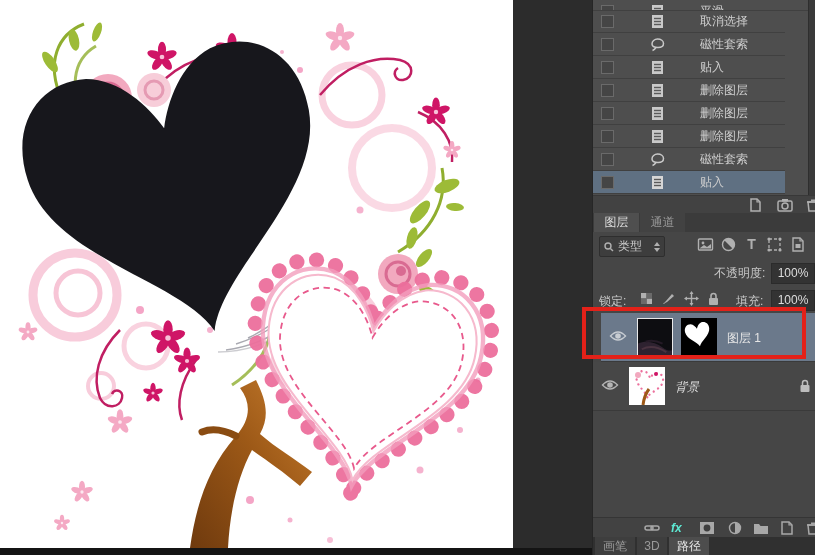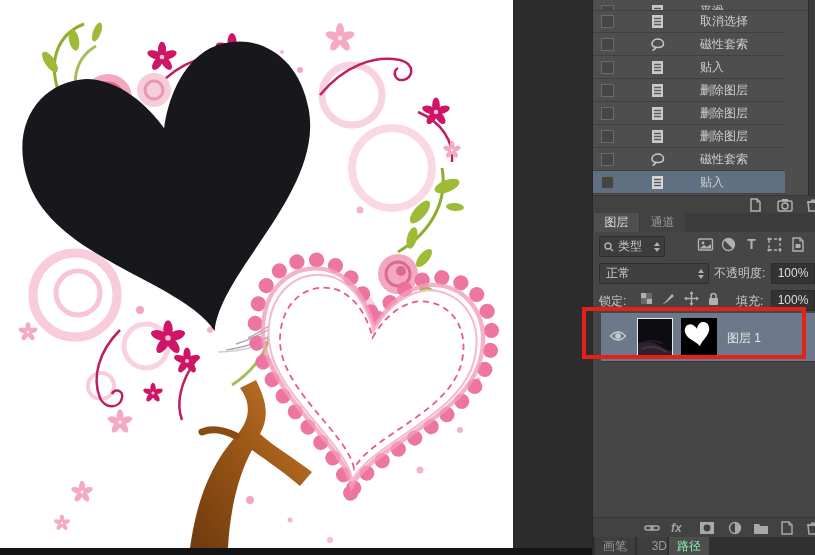--- a/index.html
+++ b/index.html
@@ -63,22 +63,22 @@
   #bg-name{left:82px;font-style:italic;color:#ddd;}
   #bg-lock{position:absolute;left:206px;top:17px;width:12px;height:14px;}
 
   #layers-empty{position:absolute;left:0;top:411px;width:223px;height:106px;background:#464646;}
 
   #bottombar{position:absolute;left:0;top:517px;width:223px;height:20px;background:#424242;border-top:1px solid #353535;}
   #bottombar .ic{position:absolute;top:3px;width:16px;height:14px;}
   #bottomtabs{position:absolute;left:0;top:537px;width:223px;height:18px;background:#303030;}
   .btab{position:absolute;top:0;height:18px;line-height:18px;font-size:12px;text-align:center;background:#3e3e3e;color:#9a9a9a;}
   #btab-brush{left:2px;width:40px;}
-  #btab-3d{left:44px;width:30px;text-align:right;}
-  #btab-paths{left:76px;width:40px;background:#4d4d4d;color:#86efac;}
+  #btab-3d{left:44px;width:30px;}
+  #btab-paths{left:76px;width:40px;background:#4d4d4d;color:#e5e5e5;}
 
   
   #annotation{left:582px;top:307px;width:224px;height:52px;border:4px solid #e32119;box-sizing:border-box;z-index:50;}
 
   svg{display:block;}
   .icsvg{width:100%;height:100%;}
 </style>
 </head>
 <body>
 
@@ -424,27 +424,20 @@
           </svg>
       </span>
     </div>
 
     <div id="tabbar">
       <div class="tab" id="tab-layers">图层</div>
       <div class="tab" id="tab-channels">通道</div>
     </div>
 
     <div id="blend-row">
-      <div id="blend-select">
-        <span style="margin-left:6px;">正常</span>
-        <span class="updown">
-            <i class="up"></i>
-            <i class="dn"></i>
-          </span>
-      </div>
       <span class="lbl" style="left:121px;top:7px;">不透明度:</span>
       <span class="valbox" style="left:178px;top:5px;">100%</span>
     </div>
 
     <div id="lock-row">
       <span class="lbl" style="left:6px;top:5px;">锁定:</span>
       <span class="lockic" style="left:46px">
         <svg class="icsvg" viewBox="0 0 15 15">
             <rect x="2" y="2" width="5.5" height="5.5" fill="#b0b0b0"></rect>
             <rect x="7.5" y="7.5" width="5.5" height="5.5" fill="#b0b0b0"></rect>
@@ -501,31 +494,57 @@
         <svg class="icsvg" viewBox="0 0 36 38">
             <rect width="36" height="38" fill="#000"></rect>
             <g transform="translate(17,17) rotate(-10) scale(0.12)">
               <path d="M0,95 C-14,55 -98,18 -102,-40 C-105,-82 -76,-105 -45,-99 C-22,-93 -7,-70 0,-52 C7,-70 22,-93 45,-99 C76,-105 105,-82 102,-40 C98,18 14,55 0,95 Z" fill="#fff"></path>
             </g>
           </svg>
       </span>
       <span class="lname" id="l1-name">图层 1</span>
     </div>
 
+    <div class="lrow" id="layer-bg">
+      <span class="eye">
+        <svg class="icsvg" viewBox="0 0 18 13">
+            <path d="M1.5,6.5 Q9,-1.5 16.5,6.5 Q9,14.5 1.5,6.5 Z" fill="none" stroke="#b5b5b5" stroke-width="1.4"></path>
+            <circle cx="9" cy="6.5" r="2.8" fill="#b5b5b5"></circle>
+          </svg>
+      </span>
+      <span class="thumb" style="left:36px;background:#fff;">
+        <svg class="icsvg" viewBox="0 0 36 38">
+            <rect width="36" height="38" fill="#fff"></rect>
+            <g transform="translate(20,18) rotate(8) scale(0.13)">
+              <path d="M0,95 C-14,55 -98,18 -102,-40 C-105,-82 -76,-105 -45,-99 C-22,-93 -7,-70 0,-52 C7,-70 22,-93 45,-99 C76,-105 105,-82 102,-40 C98,18 14,55 0,95 Z" fill="none" stroke="#ec6f9c" stroke-width="18" stroke-dasharray="0.1 40" stroke-linecap="round"></path>
+            </g>
+            <circle cx="9" cy="8" r="3" fill="#f2a9bf"></circle>
+            <circle cx="27" cy="7" r="2" fill="#cf1566"></circle>
+            <path d="M14,38 C15,30 17,26 20,22" stroke="#9d5917" stroke-width="3" fill="none"></path>
+          </svg>
+      </span>
+      <span class="lname" id="bg-name">背景</span>
+      <span id="bg-lock">
+        <svg class="icsvg" viewBox="0 0 12 14">
+            <rect x="1.5" y="6" width="9" height="7" rx="1" fill="#bdbdbd"></rect>
+            <path d="M3.5,6 L3.5,4 a2.5,2.5 0 0 1 5,0 L8.5,6" fill="none" stroke="#bdbdbd" stroke-width="1.5"></path>
+          </svg>
+      </span>
+    </div>
 
     <div id="layers-empty"></div>
 
     <div id="bottombar">
       <span class="ic" style="left:51px">
         <svg class="icsvg" viewBox="0 0 16 14">
             <rect x="1" y="5" width="8" height="4" rx="2" fill="none" stroke="#a8a8a8" stroke-width="1.5"></rect>
             <rect x="7" y="5" width="8" height="4" rx="2" fill="none" stroke="#a8a8a8" stroke-width="1.5"></rect>
           </svg>
       </span>
-      <span class="ic" style="left:78px;color:#a3a3a3;font-style:italic;font-size:12px;font-weight:bold;">fx</span>
+      <span class="ic" style="left:78px;color:#5eead4;font-style:italic;font-size:12px;font-weight:bold;">fx</span>
       <span class="ic" style="left:106px">
         <svg class="icsvg" viewBox="0 0 16 14">
             <rect x="1" y="1" width="14" height="12" fill="#a8a8a8"></rect>
             <circle cx="8" cy="7" r="3.4" fill="#3f3f3f"></circle>
           </svg>
       </span>
       <span class="ic" style="left:134px">
         <svg class="icsvg" viewBox="0 0 16 14">
             <circle cx="8" cy="7" r="5.5" fill="none" stroke="#a8a8a8" stroke-width="1.4"></circle>
             <path d="M8,1.5 A5.5,5.5 0 0 1 8,12.5 Z" fill="#a8a8a8"></path>

